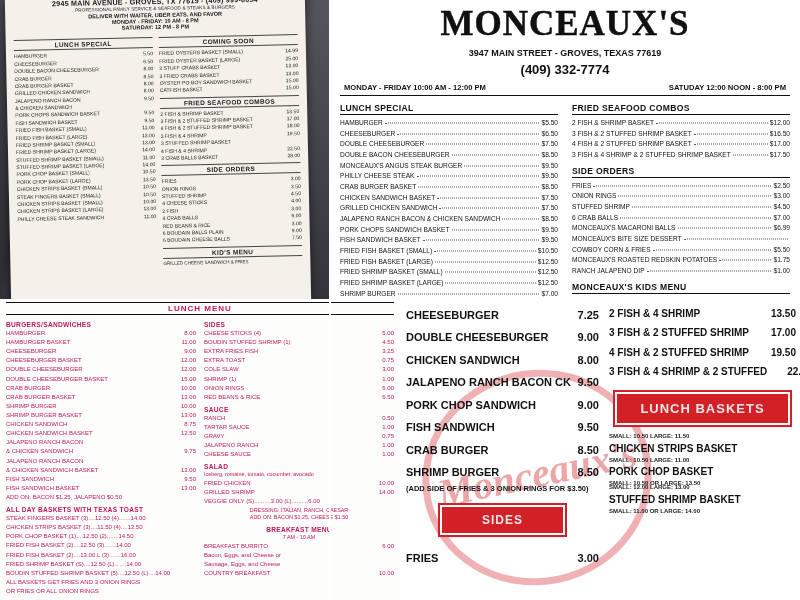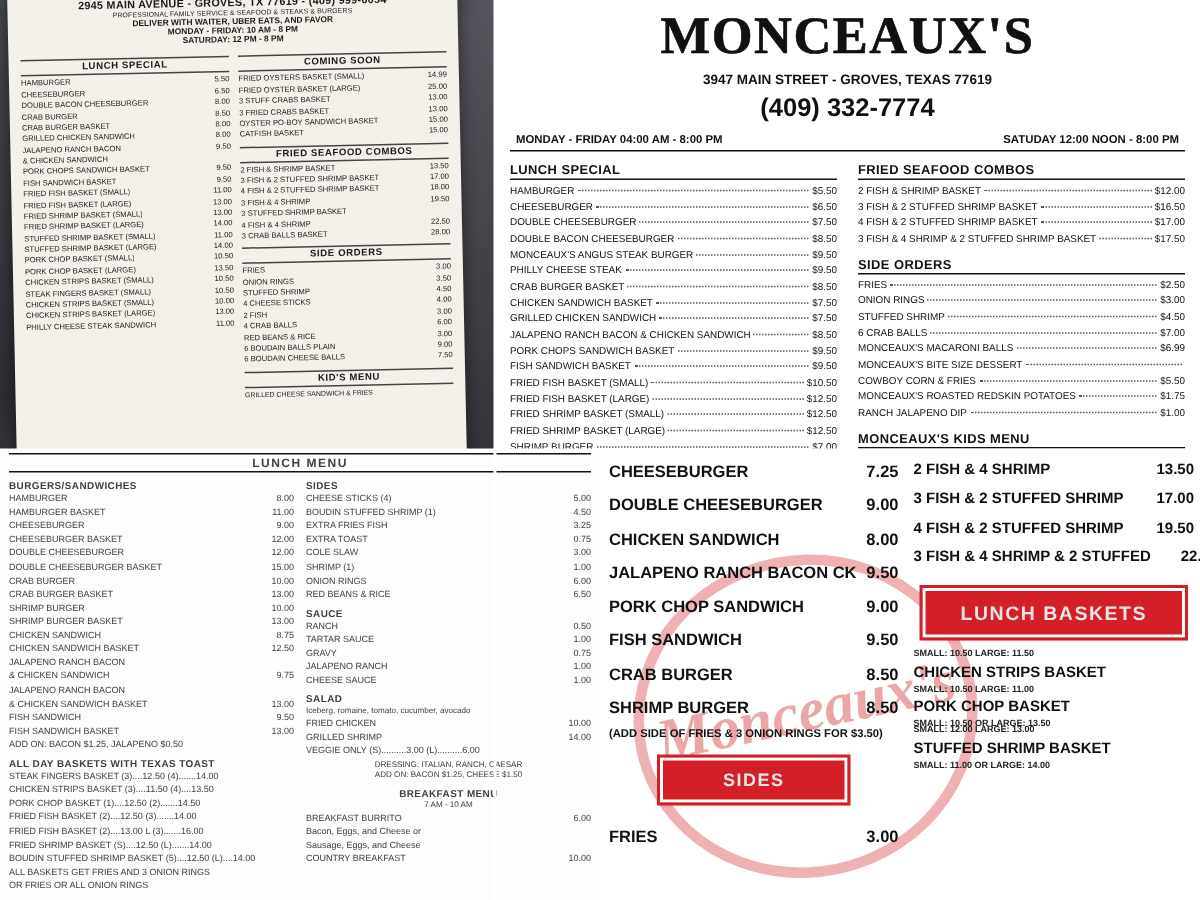--- a/index.html
+++ b/index.html
@@ -56,21 +56,21 @@
 
   
   #q-tr .tr-inner { position: absolute; inset: 0; padding: 4px 10px; color: #111; }
   #q-tr .brand {
     text-align: center; font-family: "Liberation Serif", serif;
     font-weight: bold; font-size: 35px; letter-spacing: 1px;
     line-height: 1; margin-top: 2px;
     -webkit-text-stroke: 0.4px #000;
   }
   #q-tr .brand-sub { text-align:center; font-size: 9px; font-weight: bold; margin-top: 7px; }
-  #q-tr .brand-phone { text-align:center; font-size: 17px; font-weight: bold; margin-top: 4px; }
+  #q-tr .brand-phone { text-align:center; font-size: 13px; font-weight: bold; margin-top: 4px; }
   #q-tr .brand-hours {
     display: flex; justify-content: space-between;
     font-size: 7.6px; font-weight: bold; margin-top: 6px; padding: 0 4px;
   }
   #q-tr .rule { border-top: 1px solid #111; margin: 3px 0 2px; }
   #q-tr .cols { display: flex; gap: 14px; margin-top: 2px; }
   #q-tr .col { flex: 1; }
   #q-tr .secttl {
     font-size: 8.6px; font-weight: bold; letter-spacing: .3px;
     border-bottom: 1.5px solid #111; padding-bottom: 1px; margin: 5px 0 3px;
@@ -80,21 +80,21 @@
     font-size: 6.6px; line-height: 1.62; white-space: nowrap;
   }
   #q-tr .ln .nm { flex: 0 0 auto; }
   #q-tr .ln .dots {
     flex: 1 1 auto; margin: 0 2px;
     border-bottom: 1px dotted #555; transform: translateY(-1.5px);
   }
   #q-tr .ln .pr { flex: 0 0 auto; }
 
   
-  #q-bl .bl-inner { position: absolute; inset: 0; padding: 2px 6px; color: #404040; }
+  #q-bl .bl-inner { position: absolute; inset: 0; padding: 2px 6px; color: #be185d; }
   #q-bl .banner {
     text-align: center; font-size: 8px; font-weight: bold; letter-spacing: 1px;
     border-top: 1px solid #111; border-bottom: 1px solid #111; padding: 1px 0;
   }
   #q-bl .cols { display: flex; gap: 8px; margin-top: 2px; }
   #q-bl .col { flex: 1; }
   #q-bl .secttl { font-size: 6.6px; font-weight: bold; letter-spacing: .3px; margin: 4px 0 1px; }
   #q-bl .ln {
     display: flex; justify-content: space-between;
     font-size: 6px; line-height: 1.52; white-space: nowrap;
@@ -361,21 +361,21 @@
       </div>
     </div>
   </div>
 
   <div class="quad" id="q-tr">
     <div class="tr-inner">
       <div class="brand">MONCEAUX'S</div>
       <div class="brand-sub">3947 MAIN STREET - GROVES, TEXAS  77619</div>
       <div class="brand-phone">(409) 332-7774</div>
       <div class="brand-hours">
-        <span>MONDAY - FRIDAY 04:00 AM - 8:00 PM</span>
+        <span>MONDAY - FRIDAY 10:00 AM - 12:00 PM</span>
         <span>SATUDAY 12:00 NOON - 8:00 PM</span>
       </div>
       <div class="rule"></div>
       <div class="cols">
         <div class="col">
           <div class="secttl">LUNCH SPECIAL</div>
           <div id="tr-lunch">
               <div class="ln">
                 <span class="nm">HAMBURGER</span>
                 <span class="dots"></span>

